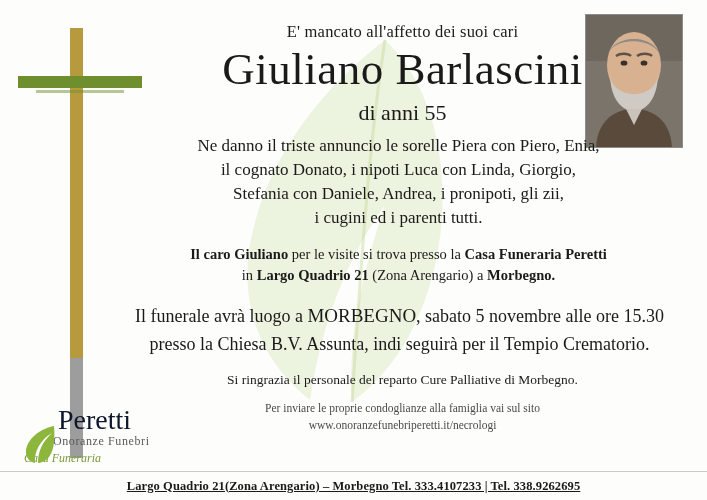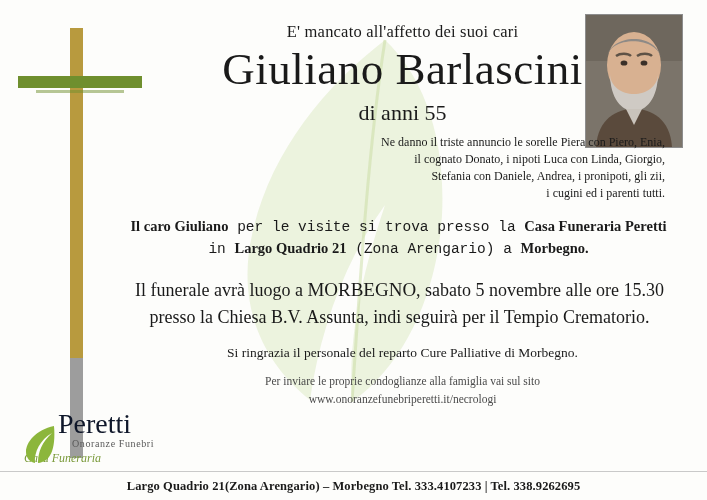--- a/index.html
+++ b/index.html
@@ -72,33 +72,32 @@
     font-weight: 400;
     letter-spacing: .5px;
     margin: 4px 0 2px 0;
     white-space: nowrap;
   }
   .age {
     font-size: 22px;
     margin: 6px 0 4px 0;
   }
   .announce {
-    font-size: 12px;
+    font-size: 17px;
     line-height: 1.42;
     margin: 8px 22px 0 14px;
-    text-align: right;
   }
   .announce div { white-space: nowrap; }
   .visits {
     font-size: 14.5px;
     line-height: 1.45;
     margin: 14px 18px 0 10px;
     font-weight: bold;
   }
-  .visits .light { font-weight: normal; font-family: Liberation Mono, monospace; }
+  .visits .light { font-weight: normal; }
   .funeral {
     font-size: 18px;
     line-height: 1.5;
     margin: 16px 10px 0 4px;
   }
   .funeral .b { font-weight: normal; }
   .funeral .caps { font-size: 19px; }
   .thanks {
     font-size: 13.5px;
     margin-top: 14px;
@@ -115,39 +114,40 @@
     right: 0;
     bottom: 0;
     height: 28px;
     border-top: 1px solid #c9c9c9;
     display: flex;
     align-items: center;
     justify-content: center;
     font-size: 12.5px;
     font-weight: bold;
     letter-spacing: .1px;
+    text-decoration: underline;
   }
   .brand {
     position: absolute;
     left: 24px;
     bottom: 34px;
     width: 170px;
     text-align: left;
   }
   .brand-name {
     font-size: 28px;
     color: #0f172a;
     line-height: 1;
     margin-left: 34px;
   }
   .brand-sub1 {
-    font-size: 10px;
+    font-size: 12px;
     color: #5a5a5a;
     letter-spacing: .6px;
-    margin-left: 48px;
+    margin-left: 29px;
   }
   .brand-sub2 {
     font-size: 12px;
     color: #7a9a3a;
     font-style: italic;
     margin-top: 2px;
   }
   .brand-leaf {
     position: absolute;
     left: 0;

